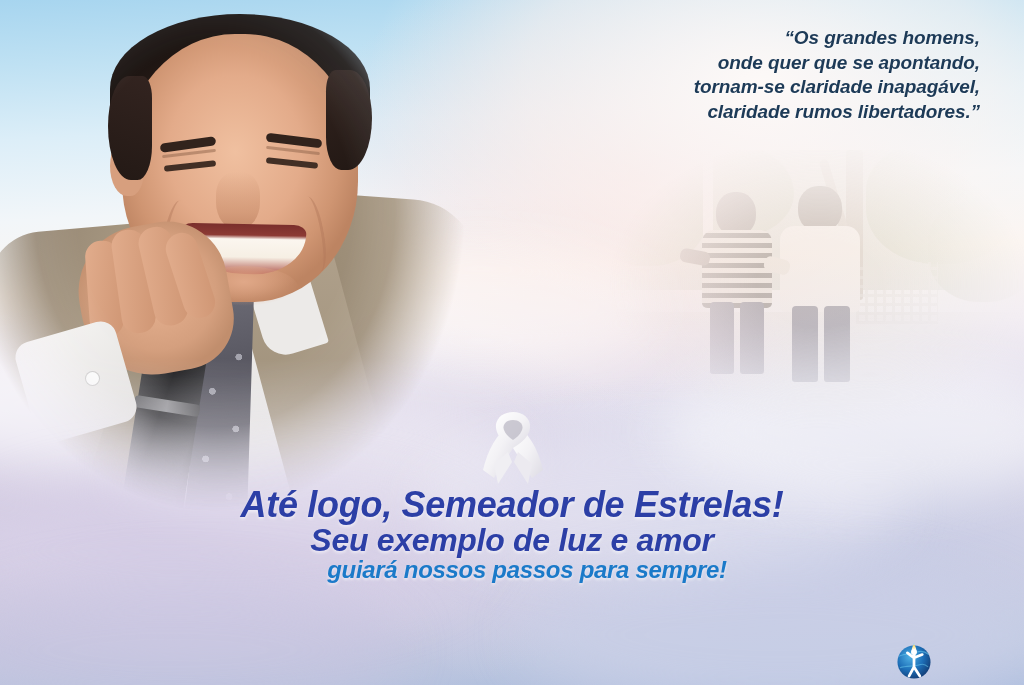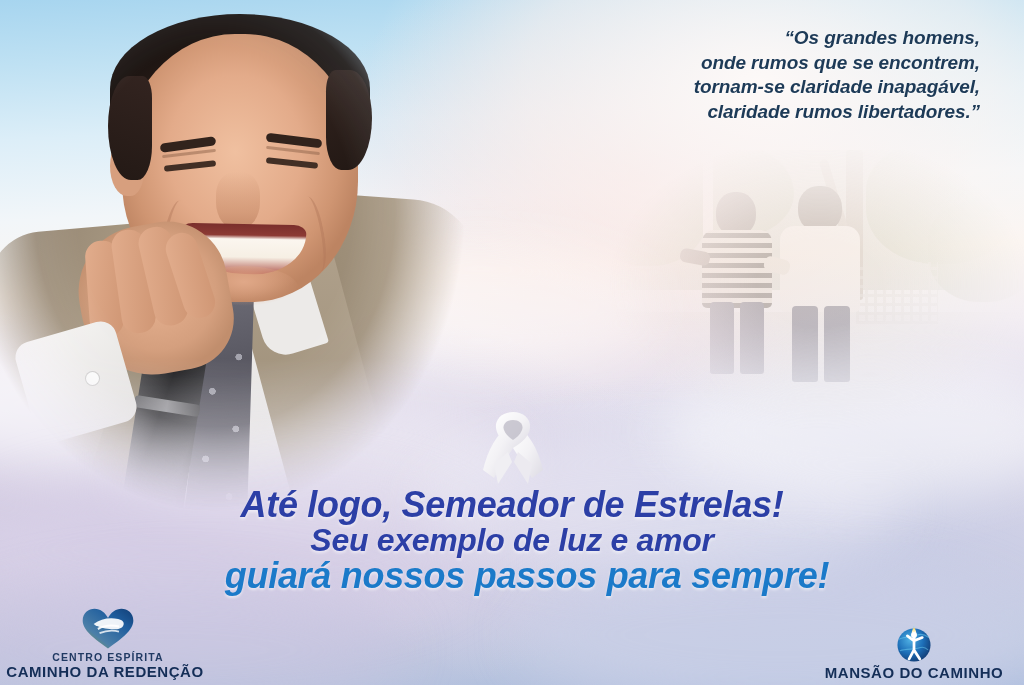--- a/index.html
+++ b/index.html
@@ -158,21 +158,21 @@
   #message {
     position:absolute; left:0; right:0; top:486px; text-align:center; z-index:6;
   }
   #message .mline {
     font-weight:700; font-style:italic; line-height:1.045;
     letter-spacing:-.3px; white-space:nowrap;
     text-shadow:0 2px 3px rgba(255,255,255,.55);
   }
   .m1 { font-size:36px; color:#2c3fa6; }
   .m2 { font-size:32px; color:#2c3fa6; }
-  .m3 { font-size:36px; color:#1b7ac9;padding-left:30px; }
+  .m3 { font-size:24px; color:#1b7ac9;padding-left:30px; }
 
   
   .logo { position:absolute; bottom:4px; z-index:8; text-align:center; }
   #logo-left  { left:2px;  width:212px; }
   #logo-right { right:4px; width:212px; }
   .logo-mark { height:40px; display:flex; align-items:flex-end; justify-content:center; }
   .logo-l1 { font-size:10.5px; font-weight:700; letter-spacing:1.1px; color:#213a63; line-height:1.18; }
   .logo-l2 { font-size:15px; font-weight:700; letter-spacing:.55px; color:#142e57; line-height:1.18; }
   #logo-left .logo-l2 { margin-left:-6px; }
   .logo-single { font-size:15px; font-weight:700; letter-spacing:.55px; color:#142e57; }
@@ -259,21 +259,21 @@
       <div class="finger" style="left:40px;  top:2px;  width:34px; height:104px; transform:rotate(2deg);"></div>
       <div class="finger" style="left:70px;  top:4px;  width:34px; height:100px; transform:rotate(-3deg);"></div>
       <div class="finger" style="left:98px;  top:14px; width:32px; height:88px;  transform:rotate(-8deg);"></div>
     </div>
     <div class="pp cuff"></div>
     <div class="pp cuff-btn"></div>
   </div>
 
   <div id="quote">
     <div class="qline">“Os grandes homens,</div>
-    <div class="qline">onde rumos que se encontrem,</div>
+    <div class="qline">onde quer que se apontando,</div>
     <div class="qline">tornam-se claridade inapagável,</div>
     <div class="qline">claridade rumos libertadores.”</div>
   </div>
 
   <div id="ribbon">
     <svg viewBox="0 0 70 82" width="70" height="82" aria-hidden="true">
       <defs>
         <linearGradient id="rg" x1="0" y1="0" x2="1" y2="1">
           <stop offset="0%" stop-color="#ffffff"></stop>
           <stop offset="52%" stop-color="#f3f2f5"></stop>
@@ -290,40 +290,20 @@
       </g>
     </svg>
   </div>
 
   <div id="message">
     <div class="mline m1">Até logo, Semeador de Estrelas!</div>
     <div class="mline m2">Seu exemplo de luz e amor</div>
     <div class="mline m3">guiará nossos passos para sempre!</div>
   </div>
 
-  <div class="logo" id="logo-left">
-    <div class="logo-mark">
-      <svg viewBox="0 0 64 52" width="54" height="44" aria-hidden="true">
-        <defs>
-          <linearGradient id="hg" x1="0" y1="1" x2="1" y2="0">
-            <stop offset="0%" stop-color="#8fa33f"></stop>
-            <stop offset="30%" stop-color="#4c7fa8"></stop>
-            <stop offset="70%" stop-color="#1f5e9e"></stop>
-            <stop offset="100%" stop-color="#123f77"></stop>
-          </linearGradient>
-        </defs>
-        <path d="M32 49 C10 34 2 25 2 16 C2 7 9 2 16 2 C23 2 29 7 32 13 C35 7 41 2 48 2 C55 2 62 7 62 16 C62 25 54 34 32 49 Z" fill="url(#hg)"></path>
-        <path d="M15 20 C23 14 33 12 44 14 C49 15 52 18 50 22 C48 26 41 27 34 26 C27 25 20 24 15 20 Z" fill="#ffffff" opacity=".92"></path>
-        <path d="M20 26 C27 22 36 21 45 23" stroke="#ffffff" stroke-width="2.4" fill="none" opacity=".9"></path>
-        <path d="M22 31 C29 28 37 27 45 29" stroke="#ffffff" stroke-width="2.2" fill="none" opacity=".8"></path>
-      </svg>
-    </div>
-    <div class="logo-l1">CENTRO ESPÍRITA</div>
-    <div class="logo-l2">CAMINHO DA REDENÇÃO</div>
-  </div>
 
   <div class="logo" id="logo-right">
     <div class="logo-mark">
       <svg viewBox="0 0 60 52" width="50" height="43" aria-hidden="true">
         <defs>
           <radialGradient id="gg" cx="38%" cy="35%" r="72%">
             <stop offset="0%" stop-color="#4fb0e4"></stop>
             <stop offset="55%" stop-color="#1d6fb8"></stop>
             <stop offset="100%" stop-color="#123a72"></stop>
           </radialGradient>
@@ -335,16 +315,15 @@
         </defs>
         <circle cx="30" cy="29" r="20" fill="url(#gg)"></circle>
         <path d="M12 22 C20 18 28 20 34 17 C39 15 44 17 48 20" stroke="#6fd0f2" stroke-width="1.4" fill="none" opacity=".55"></path>
         <path d="M13 36 C21 33 30 35 38 32 C42 31 45 33 47 35" stroke="#6fd0f2" stroke-width="1.4" fill="none" opacity=".5"></path>
         <path d="M30 6 C26 14 34 18 32 26" stroke="#7fd8f5" stroke-width="1.2" fill="none" opacity=".4"></path>
         <path d="M30 8 C25 14 28 20 30 22 C32 20 35 14 30 8 Z" fill="url(#fl)"></path>
         <circle cx="30" cy="17" r="3.6" fill="#ffffff"></circle>
         <path d="M30 20 L30 36 M30 24 L22 18 M30 24 L40 20 M30 35 L24 46 M30 35 L37 46" stroke="#ffffff" stroke-width="3.3" stroke-linecap="round" fill="none"></path>
       </svg>
     </div>
-    <div class="logo-single">MANSÃO DO CAMINHO</div>
   </div>
 
 </div>
 
 </body></html>

